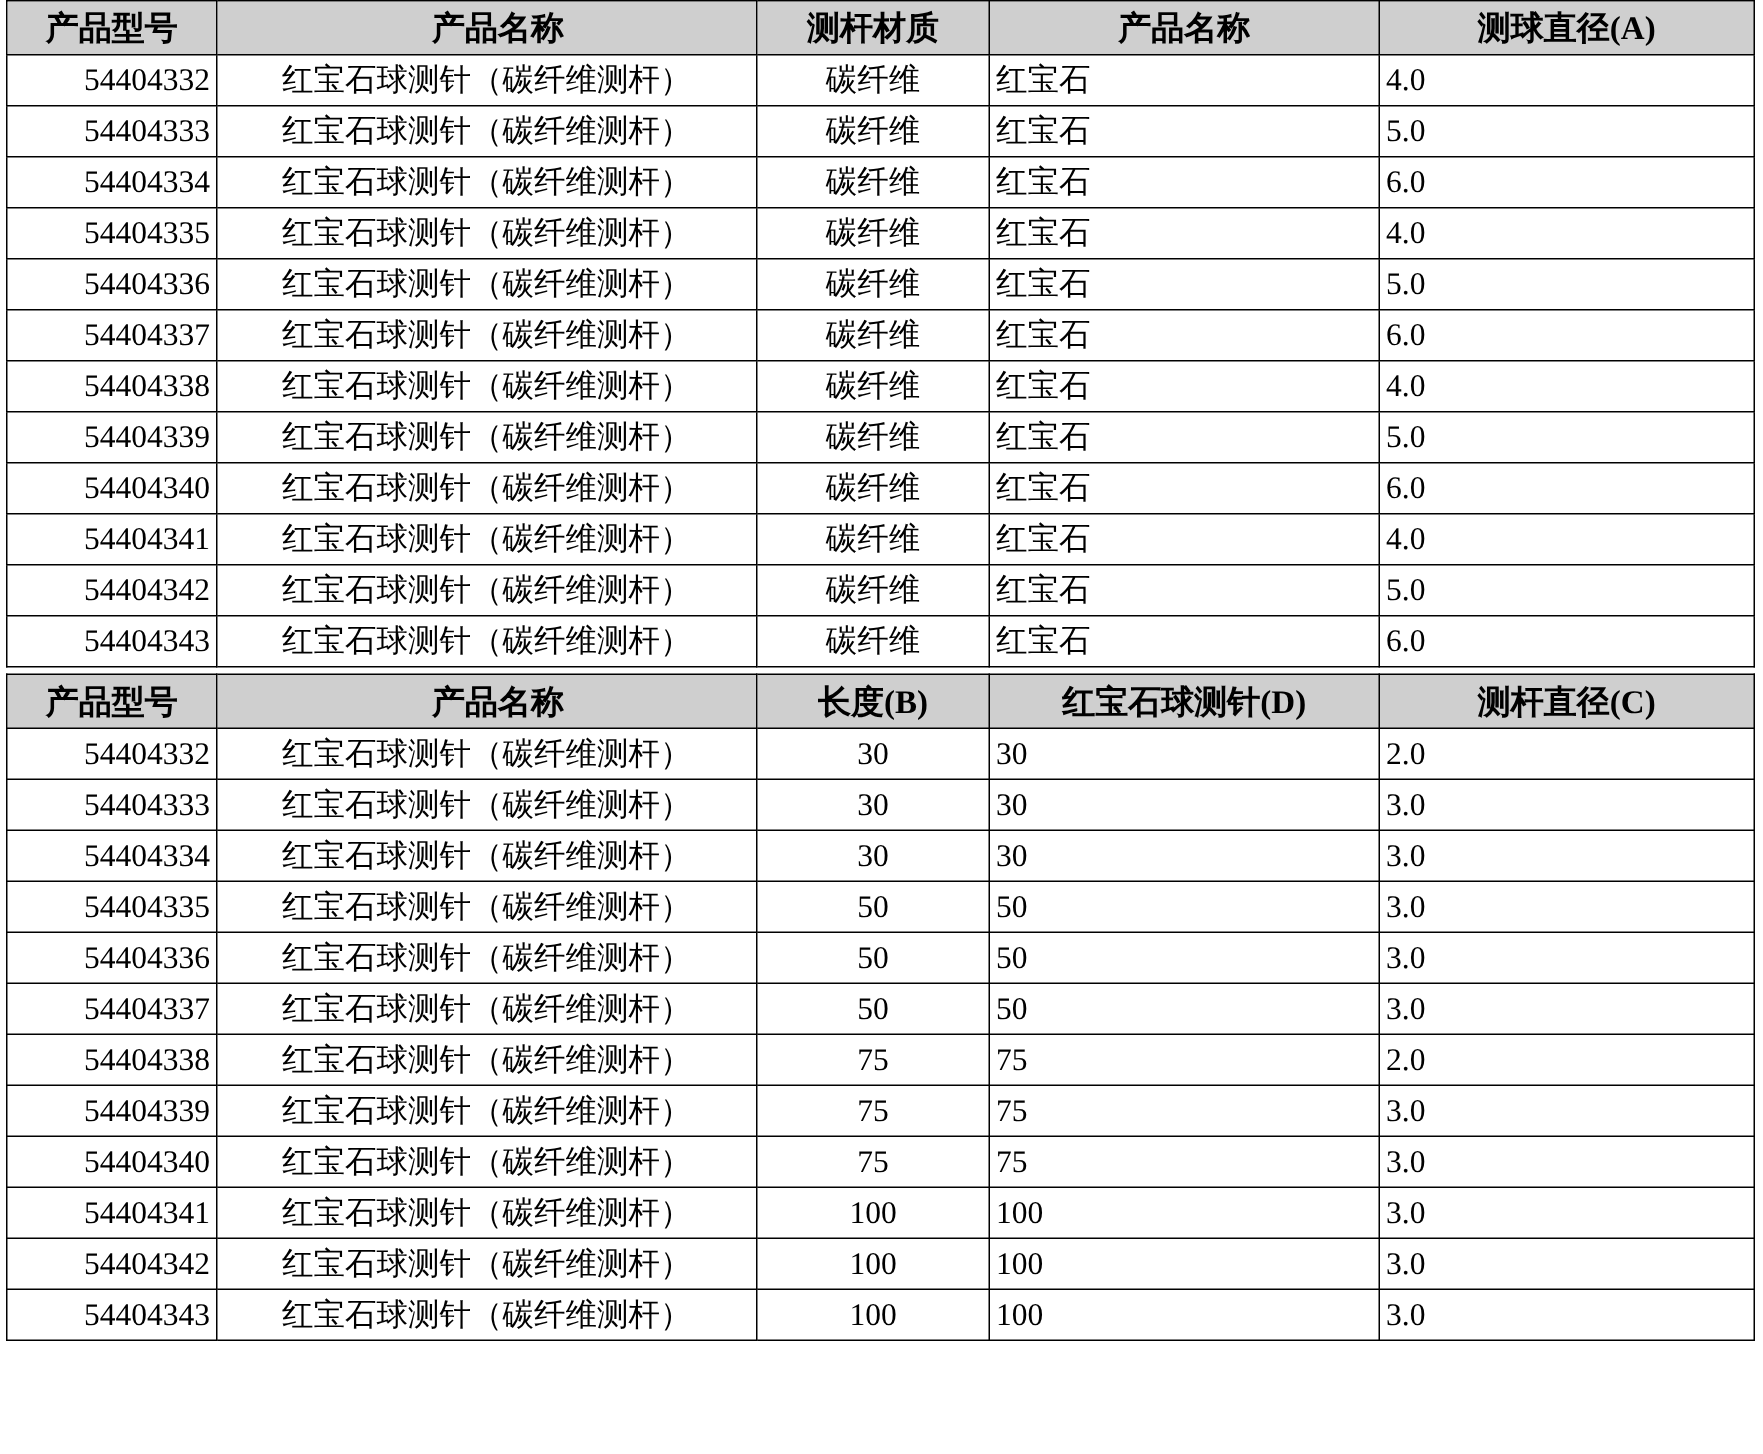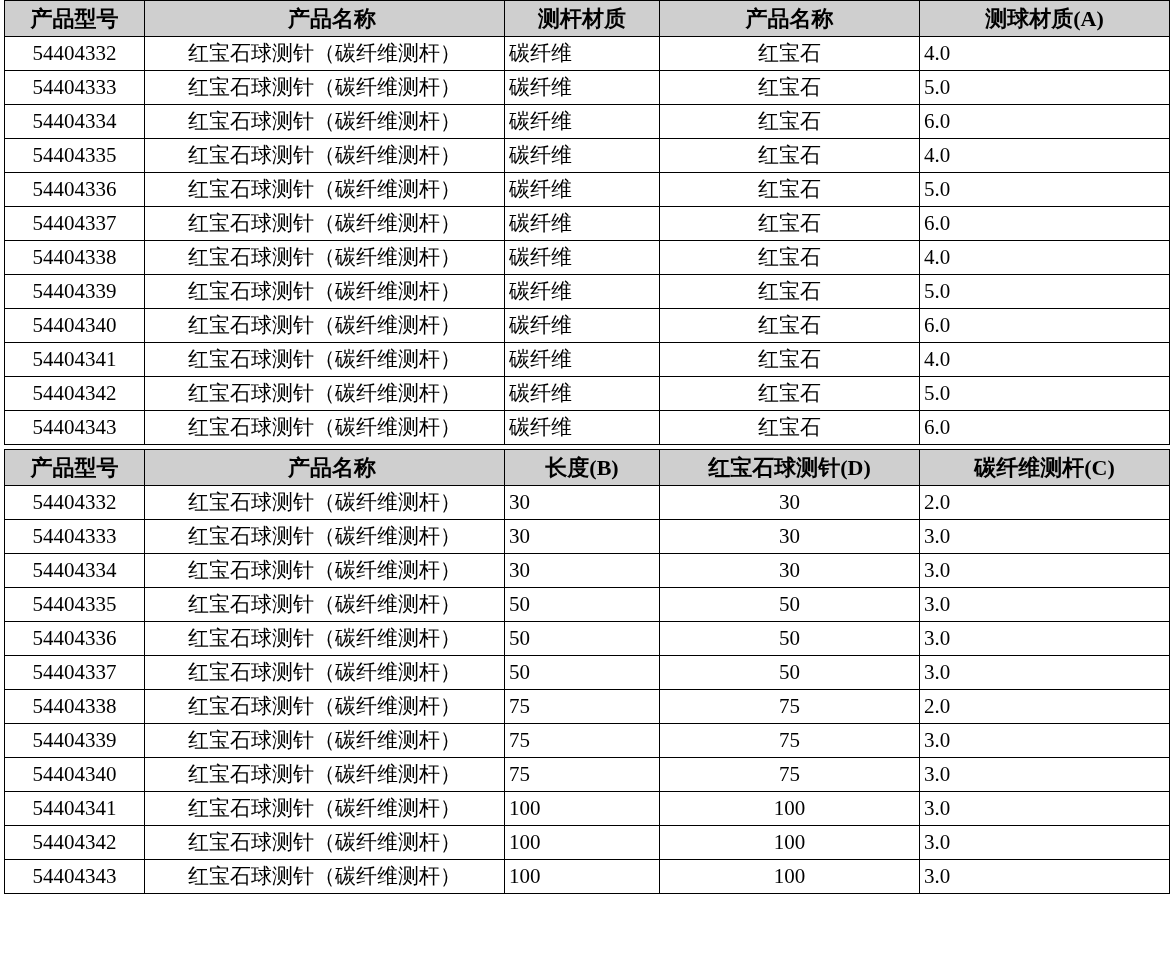--- a/index.html
+++ b/index.html
@@ -34,44 +34,44 @@
     overflow: hidden;
     font-weight: normal;
   }
   tr.header-row td {
     background: #cfcfcf;
     font-weight: bold;
     text-align: center;
     height: 36px;
     font-size: 22px;
   }
-  .col-model   { width: 140px; text-align: center; }
+  .col-model   { width: 140px; text-align: right; }
   .col-name    { width: 360px; text-align: center; }
-  .col-c3      { width: 155px; }
-  .col-c4      { width: 260px; text-align: center; }
+  .col-c3      { width: 155px; text-align: center; }
+  .col-c4      { width: 260px; text-align: left; }
   .col-c5      { width: 250px; }
 
   tr.header-row .col-model { text-align: center; }
   tr.header-row .col-name  { text-align: center; padding-left: 19px; }
 
   .spacer { height: 4px; }
 </style>
 </head>
 <body>
 
 <div class="sheet">
 
   <table class="spec-table">
     <tbody>
       <tr class="header-row">
         <td class="col-model">产品型号</td>
         <td class="col-name">产品名称</td>
         <td class="col-c3">测杆材质</td>
         <td class="col-c4">产品名称</td>
-        <td class="col-c5">测球材质(A)</td>
+        <td class="col-c5">测球直径(A)</td>
       </tr>
 
       <tr>
         <td class="col-model">54404332</td>
         <td class="col-name">红宝石球测针（碳纤维测杆）</td>
         <td class="col-c3">碳纤维</td>
         <td class="col-c4">红宝石</td>
         <td class="col-c5">4.0</td>
       </tr>
       <tr>
@@ -156,21 +156,21 @@
 
   <div class="spacer"></div>
 
   <table class="spec-table">
     <tbody>
       <tr class="header-row">
         <td class="col-model">产品型号</td>
         <td class="col-name">产品名称</td>
         <td class="col-c3">长度(B)</td>
         <td class="col-c4">红宝石球测针(D)</td>
-        <td class="col-c5">碳纤维测杆(C)</td>
+        <td class="col-c5">测杆直径(C)</td>
       </tr>
 
       <tr>
         <td class="col-model">54404332</td>
         <td class="col-name">红宝石球测针（碳纤维测杆）</td>
         <td class="col-c3">30</td>
         <td class="col-c4">30</td>
         <td class="col-c5">2.0</td>
       </tr>
       <tr>

